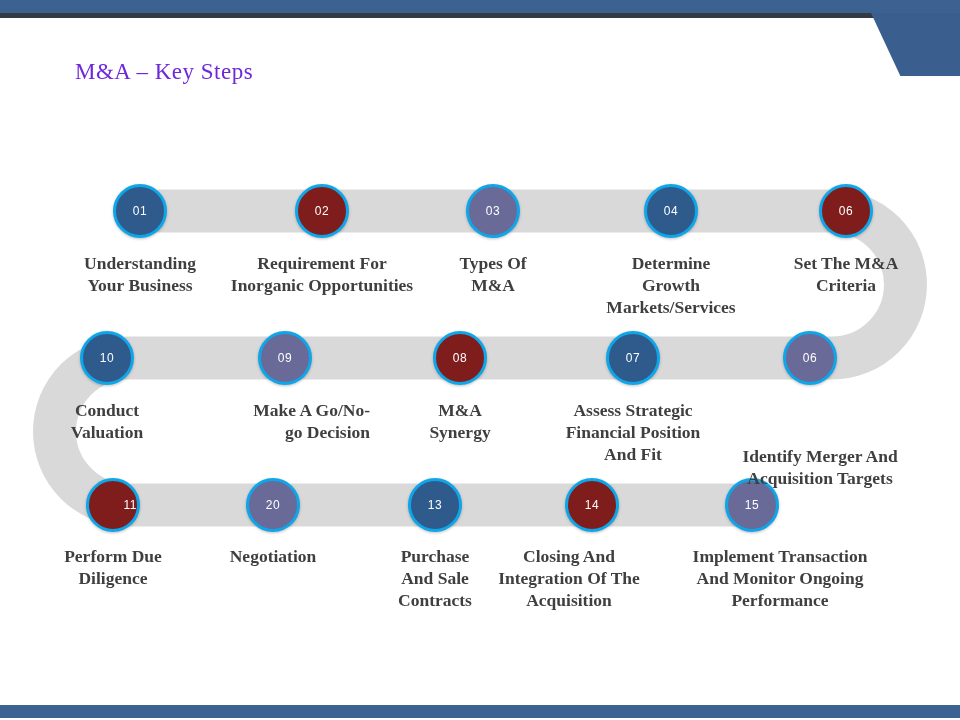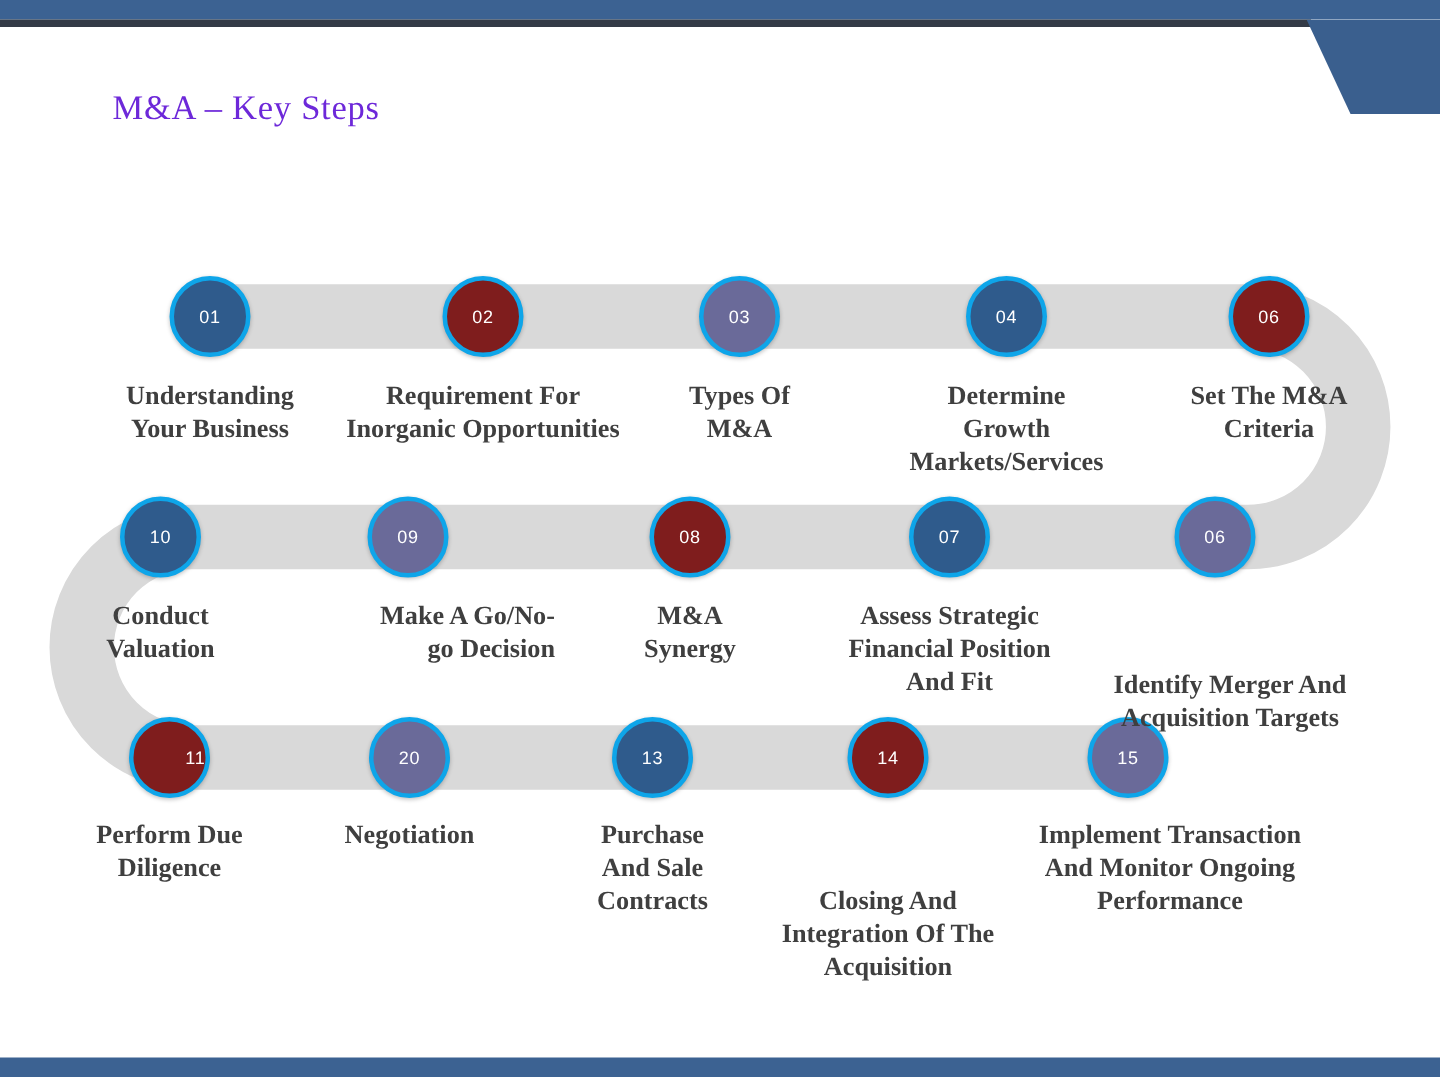--- a/index.html
+++ b/index.html
@@ -63,21 +63,21 @@
 
 <div class="circle c-purple" style="left:783px;top:331px;">
     <span>06</span>
   </div>
 <div class="circle c-blue" style="left:606px;top:331px;">
     <span>07</span>
   </div>
 <div class="circle c-green" style="left:433px;top:331px;">
     <span>08</span>
   </div>
-<div class="circle c-purple" style="left:245px;top:331px;">
+<div class="circle c-purple" style="left:258px;top:331px;">
     <span>09</span>
   </div>
 <div class="circle c-blue" style="left:80px;top:331px;">
     <span>10</span>
   </div>
 
 <div class="circle c-green" style="left:86px;top:478px;justify-content:flex-end;">
     <span>11</span>
   </div>
 <div class="circle c-purple" style="left:246px;top:478px;">
@@ -116,18 +116,18 @@
 go Decision</div>
 <div class="step-label" style="left:42px;top:399px;width:130px;">Conduct
 Valuation</div>
 
 <div class="step-label" style="left:38px;top:545px;width:150px;">Perform Due
 Diligence</div>
 <div class="step-label" style="left:198px;top:545px;width:150px;">Negotiation</div>
 <div class="step-label" style="left:375px;top:545px;width:120px;">Purchase
 And Sale
 Contracts</div>
-<div class="step-label" style="left:492px;top:545px;width:200px;margin-top:44px;">Closing And
+<div class="step-label" style="left:469px;top:545px;width:200px;">Closing And
 Integration Of The
 Acquisition</div>
 <div class="step-label" style="left:665px;top:545px;width:230px;">Implement Transaction
 And Monitor Ongoing
 Performance</div>
 
 </body></html>

